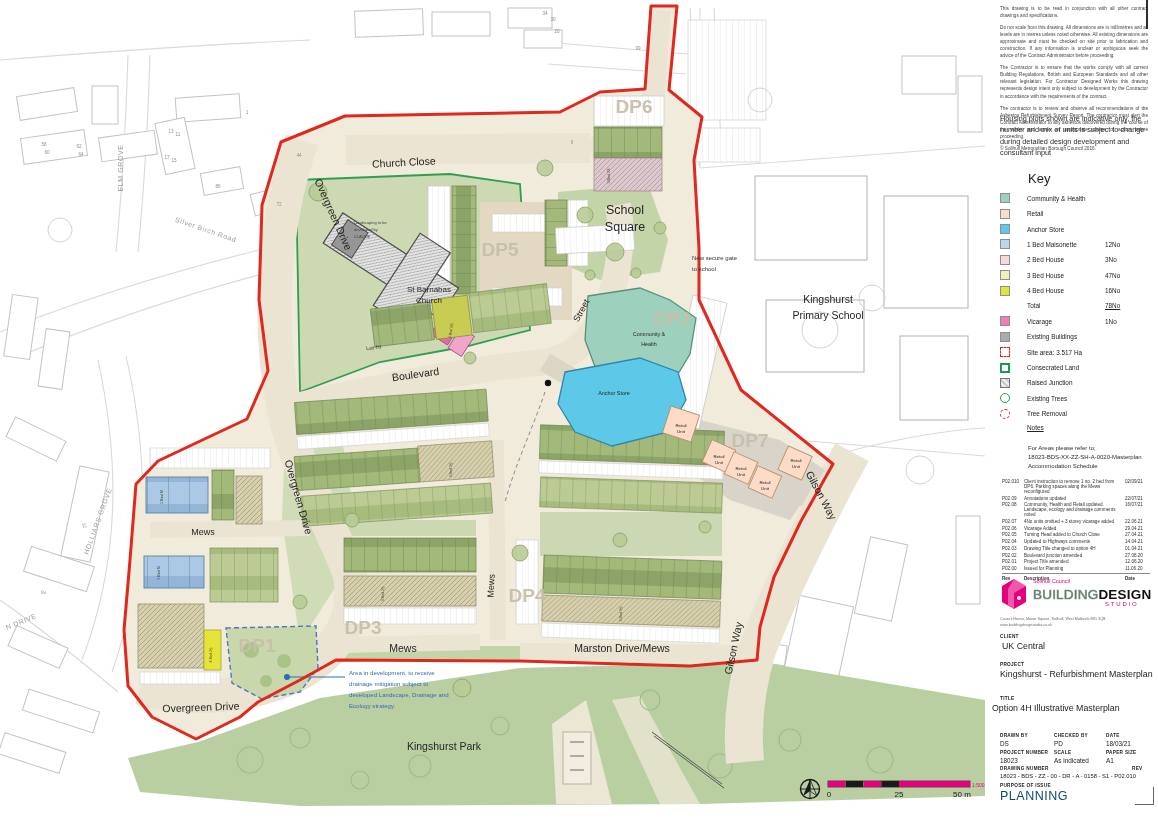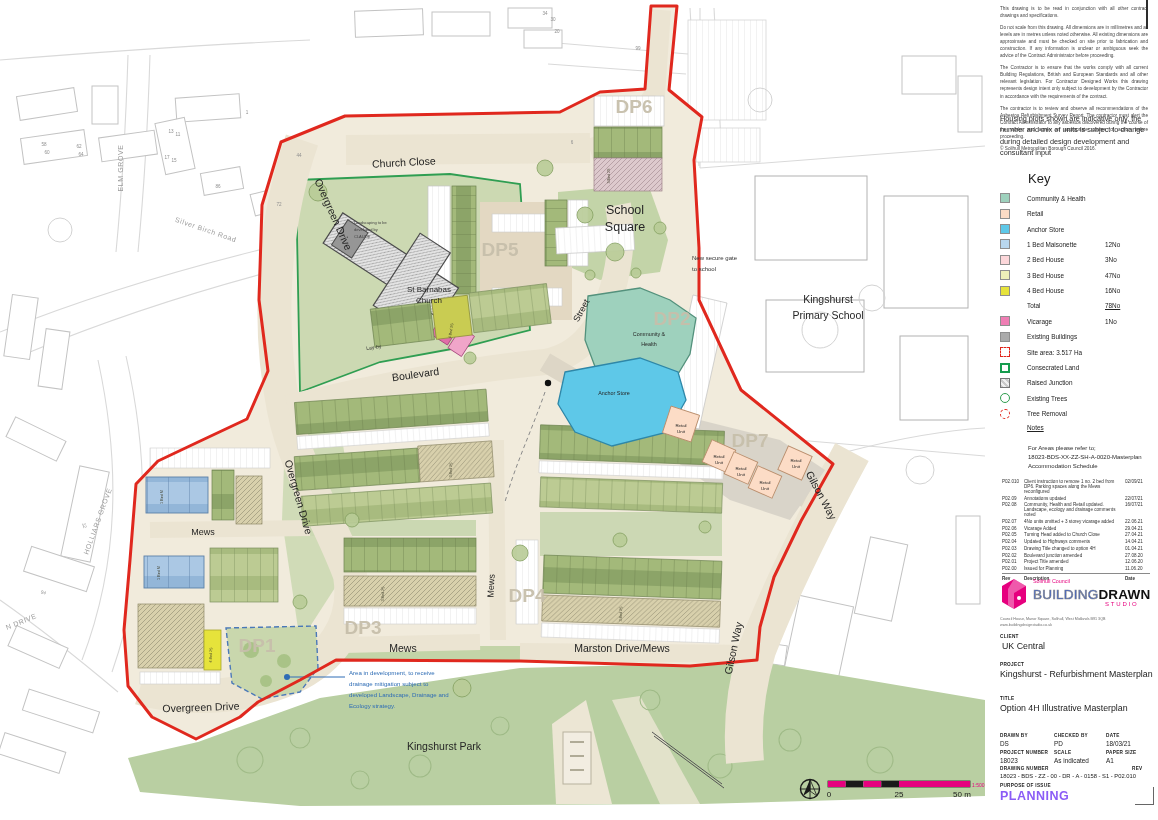--- a/index.html
+++ b/index.html
@@ -31,29 +31,29 @@
 .leg-notes{margin-top:5px;padding-left:27px;font-size:6.4px;text-decoration:underline;color:#222;}
 .notes-ref{position:absolute;top:444px;left:36px;width:125px;font-size:6px;line-height:1.5;color:#2d2d2d;}
 .rev-table{position:absolute;top:479px;left:10px;width:148px;font-size:4.6px;color:#333;}
 .rev-row{display:grid;grid-template-columns:19px 98px 27px;column-gap:3px;margin-bottom:1.7px;}
 .rev-row .d{text-align:left;}
 .rev-head{font-weight:bold;border-top:0.5px solid #8a8a8a;padding-top:2px;margin-top:2px;}
 
 .logo-cube{position:absolute;top:578px;left:8px;}
 .logo-council{position:absolute;top:578px;left:41px;font-size:5.4px;color:#e6007e;}
 .logo-words{position:absolute;top:585px;left:41px;white-space:nowrap;}
-.logo-b{font-size:13.5px;color:#1d4ed8;-webkit-text-stroke:0.7px #8d8d8d;letter-spacing:0.2px;}
+.logo-b{font-size:13.5px;color:#15803d;-webkit-text-stroke:0.7px #8d8d8d;letter-spacing:0.2px;}
 .logo-d{font-size:13.5px;font-weight:800;color:#101010;letter-spacing:0.2px;}
 .logo-studio{position:absolute;top:601px;left:113px;font-size:6px;letter-spacing:1.8px;color:#e6007e;}
 .addr{position:absolute;top:617px;left:8px;font-size:3.7px;line-height:1.6;color:#6d6d6d;}
 .lbl{position:absolute;font-size:4.7px;font-weight:bold;color:#1b1b1b;letter-spacing:0.3px;}
 .val{position:absolute;font-size:8.8px;color:#222;}
 .val-sm{position:absolute;font-size:6.4px;color:#222;}
 .dwg-val{position:absolute;font-size:5.8px;color:#222;white-space:nowrap;}
-.purpose{position:absolute;font-size:12.5px;font-weight:700;color:#8b5cf6;letter-spacing:0.5px;}
+.purpose{position:absolute;font-size:12.5px;font-weight:400;color:#0c4a6e;letter-spacing:0.5px;}
 .trim-top{position:absolute;left:1146px;top:0;width:2.2px;height:29px;background:#2d2d2d;}
 .corner-b{position:absolute;left:1135px;top:804px;width:19px;height:1.2px;background:#666;}
 .corner-r{position:absolute;left:1153px;top:787px;width:1.2px;height:18px;background:#666;}
 
 text{font-family:"Liberation Sans",sans-serif;}
 .t-street{fill:#1f1f1f;font-size:10.5px;text-anchor:middle;}
 .t-street-sm{fill:#1f1f1f;font-size:9px;text-anchor:middle;}
 .t-ctx{fill:#9b9b9b;font-size:7px;letter-spacing:0.6px;text-anchor:middle;}
 .t-dp{fill:#c7bfab;font-size:19px;font-weight:bold;text-anchor:middle;opacity:0.95;}
 .t-place{fill:#262626;text-anchor:middle;}
@@ -599,34 +599,34 @@
     </div>
   </div>
 
   <svg class="logo-cube" width="28" height="34" viewBox="0 0 28 34">
     <path d="M2,8 L14,1 L26,8 L26,24 L14,31 L2,24 Z" fill="#e6007e"></path>
     <path d="M14,1 L26,8 L14,15 L14,31 L8,27 L8,11 Z" fill="#ffffff" opacity="0.35"></path>
     <circle cx="19" cy="20" r="2" fill="#fff"></circle>
   </svg>
   <div class="logo-council">Solihull Council</div>
   <div class="logo-words">
-    <span class="logo-b">BUILDING</span><span class="logo-d">DRAWN</span>
+    <span class="logo-b">BUILDING</span><span class="logo-d">DESIGN</span>
   </div>
   <div class="logo-studio">STUDIO</div>
   <div class="addr">
     <div>Council House, Manor Square, Solihull, West Midlands B91 3QB</div>
     <div>www.buildingdesignstudio.co.uk</div>
   </div>
 
   <div class="lbl" style="top:634px;left:8px">CLIENT</div>
   <div class="val" style="top:641px;left:10px">UK Central</div>
   <div class="lbl" style="top:662px;left:8px">PROJECT</div>
   <div class="val" style="top:669px;left:8px">Kingshurst - Refurbishment Masterplan</div>
   <div class="lbl" style="top:696px;left:8px">TITLE</div>
-  <div class="val" style="top:703px;left:8px">Option 4H Illustrative Masterplan</div>
+  <div class="val" style="top:703px;left:0">Option 4H Illustrative Masterplan</div>
 
   <div class="lbl" style="top:733px;left:8px">DRAWN BY</div>
   <div class="lbl" style="top:733px;left:62px">CHECKED BY</div>
   <div class="lbl" style="top:733px;left:114px">DATE</div>
   <div class="val-sm" style="top:740px;left:8px">DS</div>
   <div class="val-sm" style="top:740px;left:62px">PD</div>
   <div class="val-sm" style="top:740px;left:114px">18/03/21</div>
 
   <div class="lbl" style="top:750px;left:8px">PROJECT NUMBER</div>
   <div class="lbl" style="top:750px;left:62px">SCALE</div>

